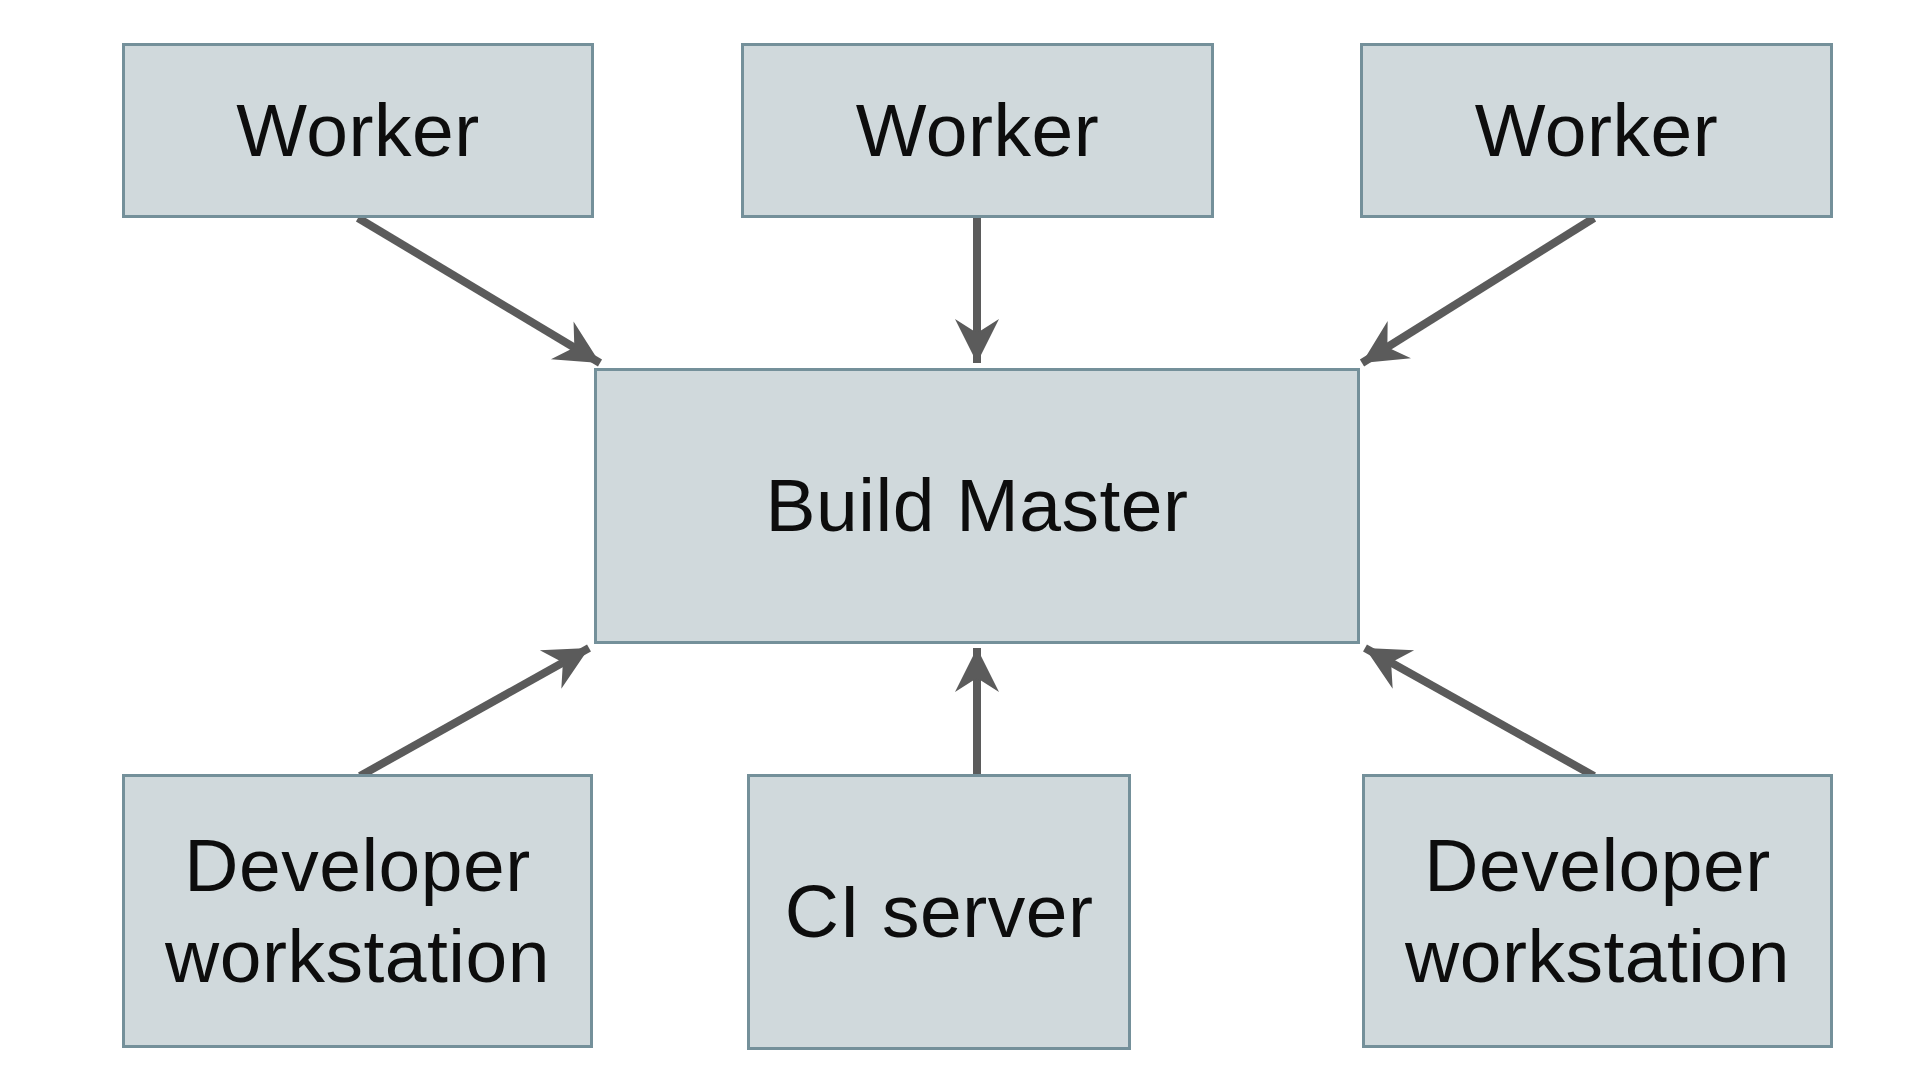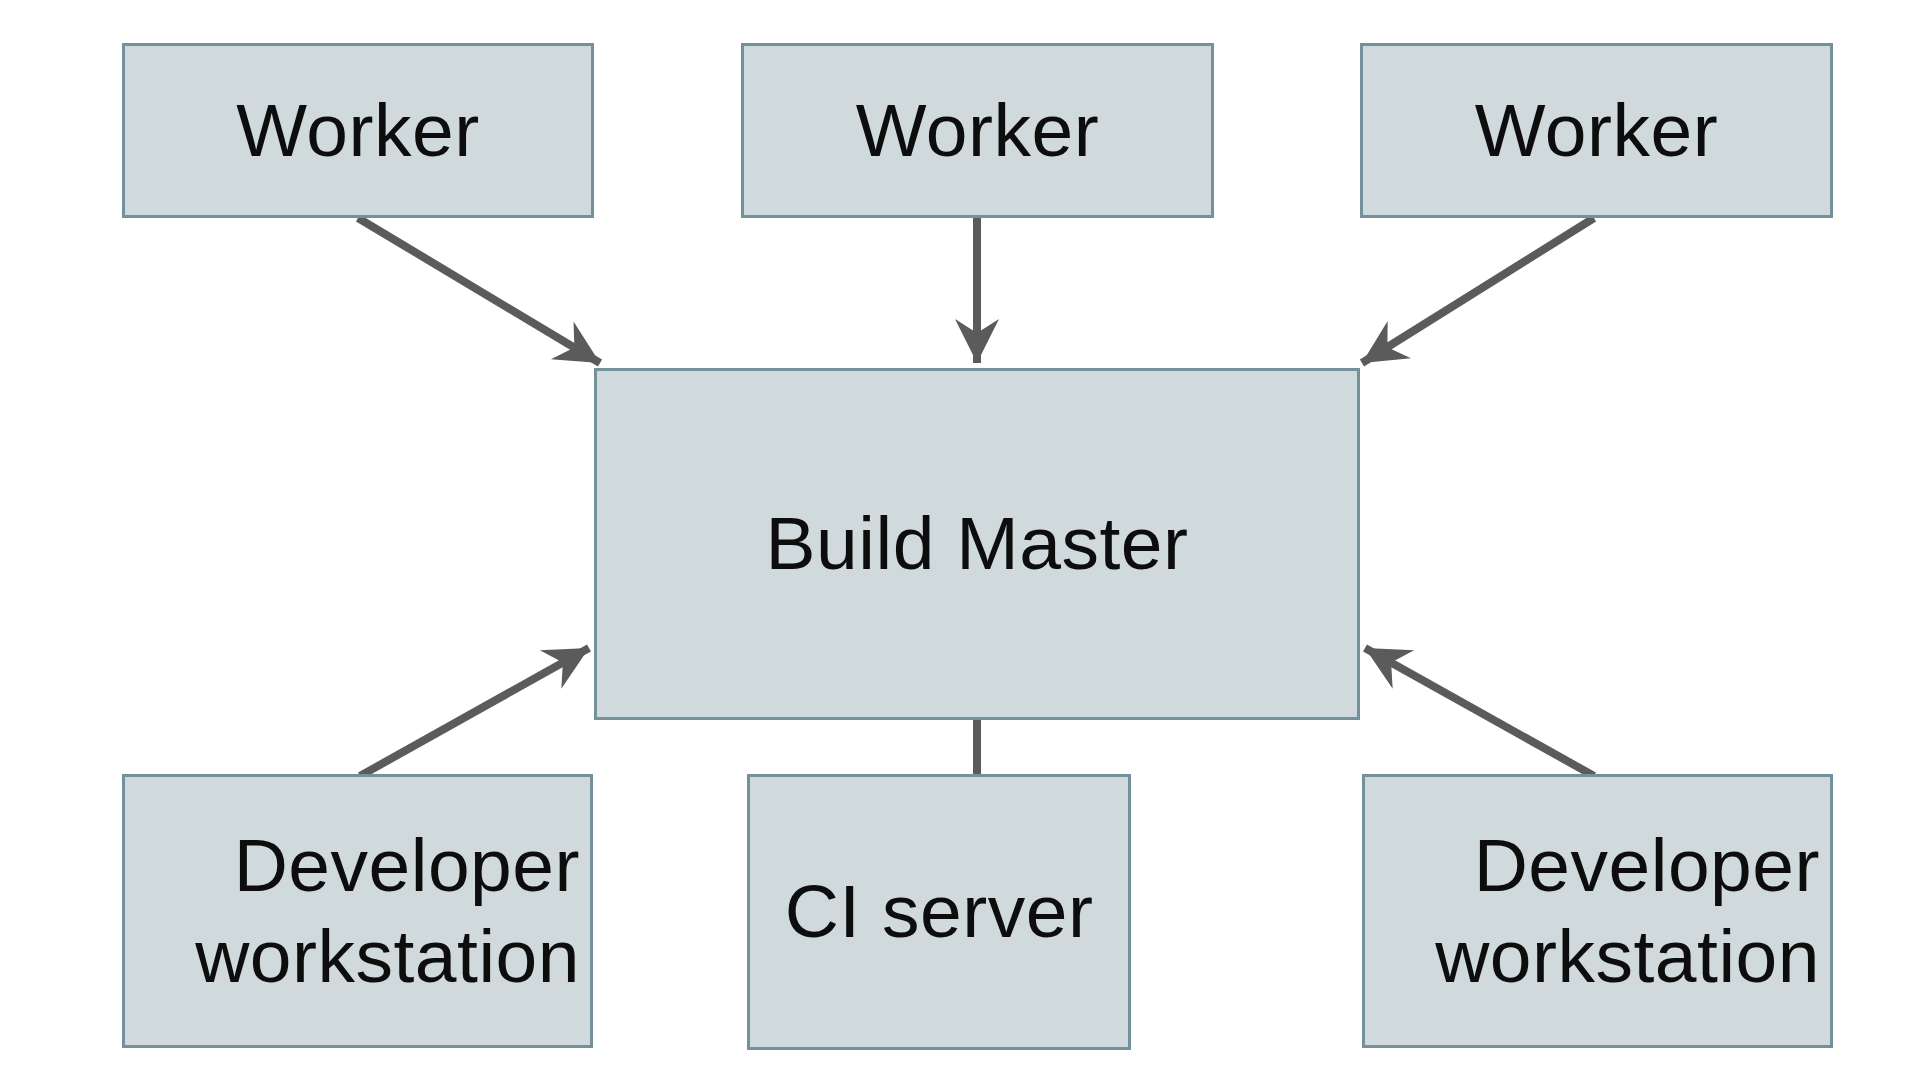--- a/index.html
+++ b/index.html
@@ -22,21 +22,21 @@
     width: 1910px;
     height: 1090px;
     pointer-events: none;
   }
   .node {
     position: absolute;
     box-sizing: border-box;
     display: flex;
     align-items: center;
     justify-content: center;
-    text-align: right;
+    text-align: center;
     font-size: 75px;
     line-height: 1.22;
     letter-spacing: 0.5px;
     color: #0d0d0d;
     padding: 0 10px;
   }
 </style>
 </head>
 <body>
 
@@ -53,18 +53,18 @@
         <line x1="1594" y1="218" x2="1362" y2="363" stroke="#5b5b5b" stroke-width="8" marker-end="url(#arrowhead)"></line>
         <line x1="360" y1="776" x2="589" y2="648" stroke="#5b5b5b" stroke-width="8" marker-end="url(#arrowhead)"></line>
         <line x1="977" y1="776" x2="977" y2="648" stroke="#5b5b5b" stroke-width="8" marker-end="url(#arrowhead)"></line>
         <line x1="1594" y1="776" x2="1365" y2="648" stroke="#5b5b5b" stroke-width="8" marker-end="url(#arrowhead)"></line>
       </g>
   </svg>
   <div id="node-group">
       <div class="node" style="left: 122px; top: 43px; width: 472px; height: 175px; background: rgb(208, 217, 220); border: 3px solid rgb(116, 144, 154); color: rgb(13, 13, 13);">Worker</div>
       <div class="node" style="left: 741px; top: 43px; width: 473px; height: 175px; background: rgb(208, 217, 220); border: 3px solid rgb(116, 144, 154); color: rgb(13, 13, 13);">Worker</div>
       <div class="node" style="left: 1360px; top: 43px; width: 473px; height: 175px; background: rgb(208, 217, 220); border: 3px solid rgb(116, 144, 154); color: rgb(13, 13, 13);">Worker</div>
-      <div class="node" style="left: 594px; top: 368px; width: 766px; height: 352px; background: rgb(208, 217, 220); border: 3px solid rgb(116, 144, 154); color: rgb(13, 13, 13);">Build Master</div>
+      <div class="node" style="left: 594px; top: 368px; width: 766px; height: 276px; background: rgb(208, 217, 220); border: 3px solid rgb(116, 144, 154); color: rgb(13, 13, 13);">Build Master</div>
       <div class="node" style="left: 122px; top: 774px; width: 471px; height: 274px; background: rgb(208, 217, 220); border: 3px solid rgb(116, 144, 154); color: rgb(13, 13, 13);">Developer workstation</div>
       <div class="node" style="left: 747px; top: 774px; width: 384px; height: 276px; background: rgb(208, 217, 220); border: 3px solid rgb(116, 144, 154); color: rgb(13, 13, 13);">CI server</div>
       <div class="node" style="left: 1362px; top: 774px; width: 471px; height: 274px; background: rgb(208, 217, 220); border: 3px solid rgb(116, 144, 154); color: rgb(13, 13, 13);">Developer workstation</div>
     </div>
 </div>
 
 </body></html>

